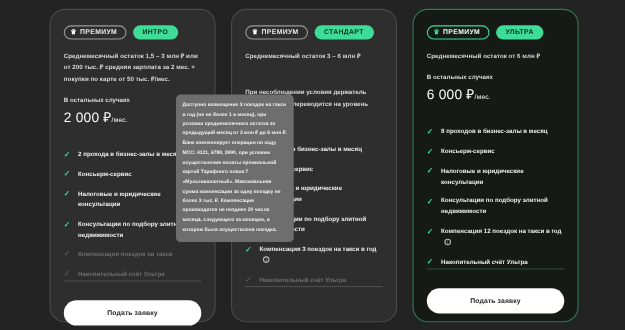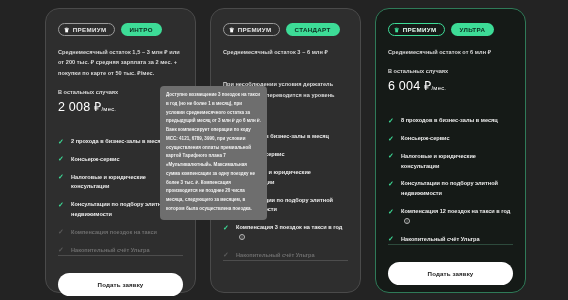--- a/index.html
+++ b/index.html
@@ -221,21 +221,21 @@
       <span class="badge-premium">
         <span class="crown-icon">♛</span>
         <span>ПРЕМИУМ</span>
       </span>
       <span class="badge-tier">ИНТРО</span>
     </div>
 
     <div class="desc">Среднемесячный остаток 1,5 – 3 млн ₽ или от 200 тыс. ₽ средняя зарплата за 2 мес. + покупки по карте от 50 тыс. ₽/мес.</div>
     <div class="cond-label">В остальных случаях</div>
     <div class="price">
-      <span>2 008 ₽</span><span class="per">/мес.</span>
+      <span>2 000 ₽</span><span class="per">/мес.</span>
     </div>
 
     <div class="divider"></div>
 
     <div class="features">
       <div class="feature">
         <span class="check-icon">✓</span>
         <span class="feature-label">2 прохода в бизнес-залы в месяц</span>
       </div>
       <div class="feature">
@@ -319,21 +319,21 @@
         <span class="crown-icon">♛</span>
         <span>ПРЕМИУМ</span>
       </span>
       <span class="badge-tier">УЛЬТРА</span>
     </div>
 
     <div class="desc">Среднемесячный остаток от 6 млн ₽</div>
     <div class="spacer-sm"></div>
     <div class="cond-label">В остальных случаях</div>
     <div class="price">
-      <span>6 004 ₽</span><span class="per">/мес.</span>
+      <span>6 000 ₽</span><span class="per">/мес.</span>
     </div>
 
     <div class="divider"></div>
 
     <div class="features">
       <div class="feature">
         <span class="check-icon">✓</span>
         <span class="feature-label">8 проходов в бизнес-залы в месяц</span>
       </div>
       <div class="feature">

